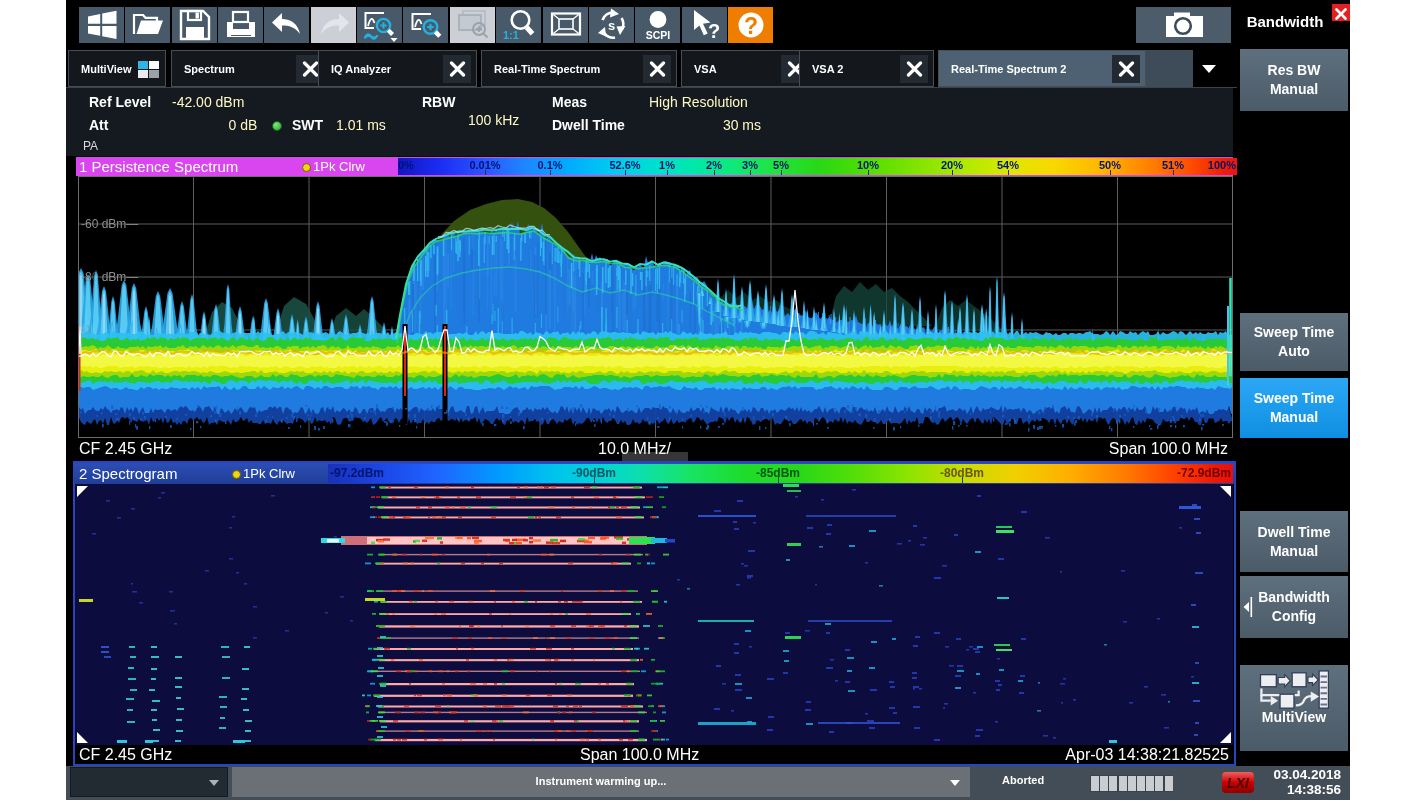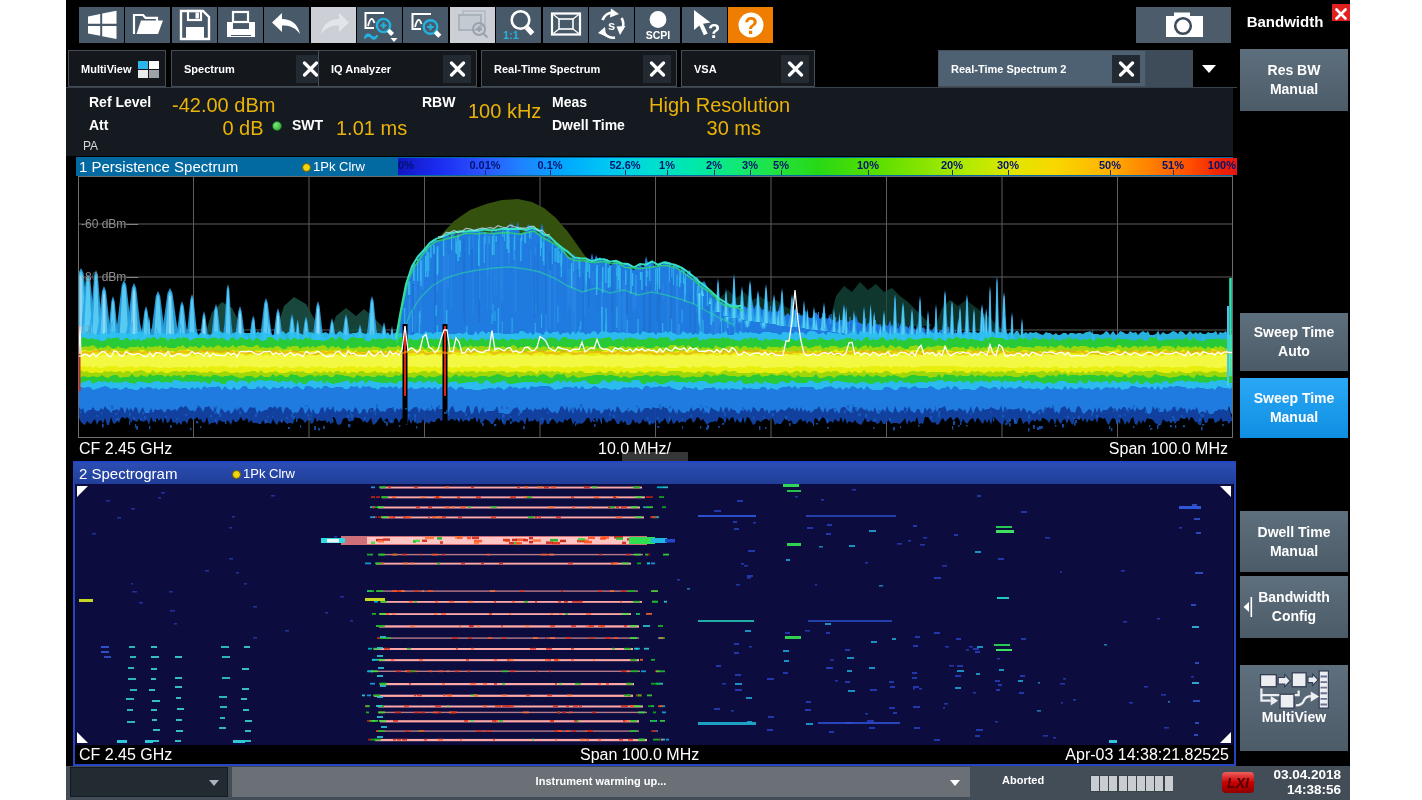--- a/index.html
+++ b/index.html
@@ -7,22 +7,22 @@
 .tbtn { position:absolute; top:7px; width:45px; height:36px; }
 .tbtn svg { display:block; margin:0 auto; }
 #tabbar { position:absolute; left:0; top:50px; width:1171px; height:37px; background:#000; }
 .tab { position:absolute; top:0; height:37px; background:#14181d; border:1px solid #454d56;padding-left:17px; }
 .tab.active { background:#4e6173; }
 .tlbl { position:absolute; left:12px; top:12px; font-size:11px; font-weight:bold; color:#fff; }
 .tx { position:absolute; right:5px; top:4px; width:28px; height:28px; text-align:center; padding-top:6px; }
 .mvic { position:absolute; right:6px; top:10px; }
 #infobar { position:absolute; left:0; top:88px; width:1167px; height:68px; background:#151a21; color:#fff; }
 .il { position:absolute; font-size:14px; font-weight:bold; color:#fff; white-space:nowrap; }
-.iv { position:absolute; font-size:20px; color:#eab308; white-space:nowrap; }
-#w1head { position:absolute; left:10px; top:157px; width:1157px; height:19px; background:#0369a1; color:#fff; }
+.iv { position:absolute; font-size:14px; color:#fef9c3; white-space:nowrap; }
+#w1head { position:absolute; left:10px; top:157px; width:1157px; height:19px; background:#d946ef; color:#fff; }
 #w1head .wt { position:absolute; left:3px; top:1px; font-size:15px; }
 .trtile { position:absolute; font-size:13px; color:#fff; }
 .dot { display:inline-block; width:9px; height:9px; border-radius:50%; background:#f2d50e; border:1px solid #6a5c00; vertical-align:-1px; margin-right:2px; }
 .cl1 { position:absolute; top:1px; font-size:11px; font-weight:bold; color:#001470; white-space:nowrap; }
 .cl2 { position:absolute; top:2px; font-size:12px; font-weight:bold; white-space:nowrap; }
 #plot1 { position:absolute; left:12px; top:176px; width:1155px; height:262px; }
 .ylab { position:absolute; font-size:12px; color:#8f8f8f; background:transparent; }
 #foot1 { position:absolute; left:10px; top:438px; width:1157px; height:22px; background:#000; color:#fff; font-size:16px; }
 #w2box { position:absolute; left:7px; top:461px; width:1163px; height:305px; border:2px solid #2545c2; }
 #w2head { position:absolute; left:8px; top:463px; width:1161px; height:21px; background:linear-gradient(to bottom,#2c4eb4,#203e98); color:#fff; }
@@ -184,36 +184,42 @@
         <span class="tx" style="background:#242a31"><svg width="17" height="16" viewBox="0 0 17 16">
             <path stroke="#fff" stroke-width="3.2" stroke-linecap="round" d="M2.5,2 L14.5,14 M14.5,2 L2.5,14"></path>
           </svg></span>
       </div>
       <div class="tab" style="left:615px;width:134px">
         <span class="tlbl">VSA</span>
         <span class="tx" style="background:#242a31"><svg width="17" height="16" viewBox="0 0 17 16">
             <path stroke="#fff" stroke-width="3.2" stroke-linecap="round" d="M2.5,2 L14.5,14 M14.5,2 L2.5,14"></path>
           </svg></span>
       </div>
+      <div class="tab" style="left:733px;width:135px">
+        <span class="tlbl">VSA 2</span>
+        <span class="tx" style="background:#242a31"><svg width="17" height="16" viewBox="0 0 17 16">
+            <path stroke="#fff" stroke-width="3.2" stroke-linecap="round" d="M2.5,2 L14.5,14 M14.5,2 L2.5,14"></path>
+          </svg></span>
+      </div>
       <div class="tab active" style="left:872px;width:208px">
         <span class="tlbl">Real-Time Spectrum 2</span>
         <span class="tx" style="background:#222931"><svg width="17" height="16" viewBox="0 0 17 16">
             <path stroke="#fff" stroke-width="3.2" stroke-linecap="round" d="M2.5,2 L14.5,14 M14.5,2 L2.5,14"></path>
           </svg></span>
       </div>
       <div style="position:absolute;left:1080px;top:0;width:47px;height:37px;background:#3e4c59"></div>
       <div style="position:absolute;left:1136px;top:15px;width:0;height:0;border-left:7px solid transparent;border-right:7px solid transparent;border-top:8px solid #fff"></div>
     </div>
   <div style="position:absolute;left:0;top:87px;width:1171px;height:1px;background:#3a424b"></div>
 
   <div id="infobar">
     <span class="il" style="left:23px;top:6px">Ref Level</span>
     <span class="iv" style="left:106px;top:6px">-42.00 dBm</span>
     <span class="il" style="left:356px;top:6px">RBW</span>
-    <span class="iv" style="left:402px;top:12px">100 kHz</span>
+    <span class="iv" style="left:402px;top:24px">100 kHz</span>
     <span class="il" style="left:486px;top:6px">Meas</span>
     <span class="iv" style="left:583px;top:6px">High Resolution</span>
     <span class="il" style="left:23px;top:29px">Att</span>
     <span class="iv" style="left:155px;top:29px;width:44px;text-align:center">0 dB</span>
     <span style="position:absolute;left:206px;top:33px;width:10px;height:10px;border-radius:50%;background:radial-gradient(circle at 35% 35%,#7ce87c,#28a428);border:1px solid #1a6a1a"></span>
     <span class="il" style="left:226px;top:29px">SWT</span>
     <span class="iv" style="left:270px;top:29px">1.01 ms</span>
     <span class="il" style="left:486px;top:29px">Dwell Time</span>
     <span class="iv" style="left:600px;top:29px;width:95px;text-align:right">30 ms</span>
     <span class="iv" style="left:17px;top:51px;font-size:12px;color:#d8d8d8">PA</span>
@@ -235,21 +241,21 @@
         <span class="cl1" style="left:316px;transform:translateX(-50%)">2%</span>
         <span style="position:absolute;left:316px;bottom:0;width:1px;height:5px;background:#203060"></span>
         <span class="cl1" style="left:352px;transform:translateX(-50%)">3%</span>
         <span style="position:absolute;left:352px;bottom:0;width:1px;height:5px;background:#203060"></span>
         <span class="cl1" style="left:383px;transform:translateX(-50%)">5%</span>
         <span style="position:absolute;left:383px;bottom:0;width:1px;height:5px;background:#203060"></span>
         <span class="cl1" style="left:470px;transform:translateX(-50%)">10%</span>
         <span style="position:absolute;left:470px;bottom:0;width:1px;height:5px;background:#203060"></span>
         <span class="cl1" style="left:554px;transform:translateX(-50%)">20%</span>
         <span style="position:absolute;left:554px;bottom:0;width:1px;height:5px;background:#203060"></span>
-        <span class="cl1" style="left:610px;transform:translateX(-50%)">30%</span>
+        <span class="cl1" style="left:610px;transform:translateX(-50%)">54%</span>
         <span style="position:absolute;left:610px;bottom:0;width:1px;height:5px;background:#203060"></span>
         <span class="cl1" style="left:712px;transform:translateX(-50%)">50%</span>
         <span style="position:absolute;left:712px;bottom:0;width:1px;height:5px;background:#203060"></span>
         <span class="cl1" style="left:775px;transform:translateX(-50%)">51%</span>
         <span style="position:absolute;left:775px;bottom:0;width:1px;height:5px;background:#203060"></span>
         <span class="cl1" style="right:3px">100%</span>
       </div>
   </div>
   <div id="plot1"><svg width="1155" height="262" viewBox="0 0 1155 262">
         <rect width="1155" height="262" fill="#000"></rect>
@@ -1334,20 +1340,30 @@
   </div>
 
   <div style="position:absolute;left:556px;top:452px;width:66px;height:16px;background:rgba(190,195,200,0.28)">
     <div style="margin:9px 6px 0;border-top:2px dotted #e8ecef"></div>
   </div>
 
   <div id="w2box"></div>
   <div id="w2head">
     <span class="wt">2 Spectrogram</span>
     <span class="trtile" style="left:158px;top:3px"><span class="dot"></span>1Pk Clrw</span>
+    <div style="position:absolute;left:254px;top:1px;width:905px;height:19px;background:linear-gradient(to right,#1a30b8 0%,#1b46e8 6%,#2064ff 12%,#009cff 19%,#00c4ec 25%,#00d4d4 30%,#0ee0a8 35%,#18e464 40%,#1edc2a 46%,#28d818 52%,#52de08 58%,#8ce400 64%,#c8dc00 70%,#f0d000 76%,#ffae00 82%,#ff7c00 88%,#ff4600 93%,#f01800 98%,#e61010 100%)">
+        <span class="cl2" style="left:2px;color:#001670">-97.2dBm</span>
+        <span class="cl2" style="left:266px;transform:translateX(-50%);color:#005868">-90dBm</span>
+        <span style="position:absolute;left:266px;bottom:0;width:1px;height:6px;background:#084858"></span>
+        <span class="cl2" style="left:450px;transform:translateX(-50%);color:#005818">-85dBm</span>
+        <span style="position:absolute;left:450px;bottom:0;width:1px;height:6px;background:#084858"></span>
+        <span class="cl2" style="left:634px;transform:translateX(-50%);color:#6a5800">-80dBm</span>
+        <span style="position:absolute;left:634px;bottom:0;width:1px;height:6px;background:#084858"></span>
+        <span class="cl2" style="right:2px;color:#700000">-72.9dBm</span>
+      </div>
   </div>
   <div id="plot2"><svg width="1158" height="261" viewBox="0 0 1158 261">
         <rect width="1158" height="261" fill="#0c0c3e"></rect>
         <rect x="305" y="2.6" width="262" height="1.9" fill="#ffa8a8" opacity="1"></rect>
         <rect x="476" y="2.4" width="5" height="1.8" fill="#ff5020" opacity="0.85"></rect>
         <rect x="339" y="2.4" width="4" height="1.8" fill="#d02818" opacity="0.85"></rect>
         <rect x="313" y="2.4" width="3" height="1.8" fill="#e03010" opacity="0.85"></rect>
         <rect x="559" y="2.4" width="5" height="1.8" fill="#d02818" opacity="0.85"></rect>
         <rect x="517" y="2.4" width="5" height="1.8" fill="#40e040" opacity="0.85"></rect>
         <rect x="396" y="2.4" width="3" height="1.8" fill="#c82010" opacity="0.85"></rect>

